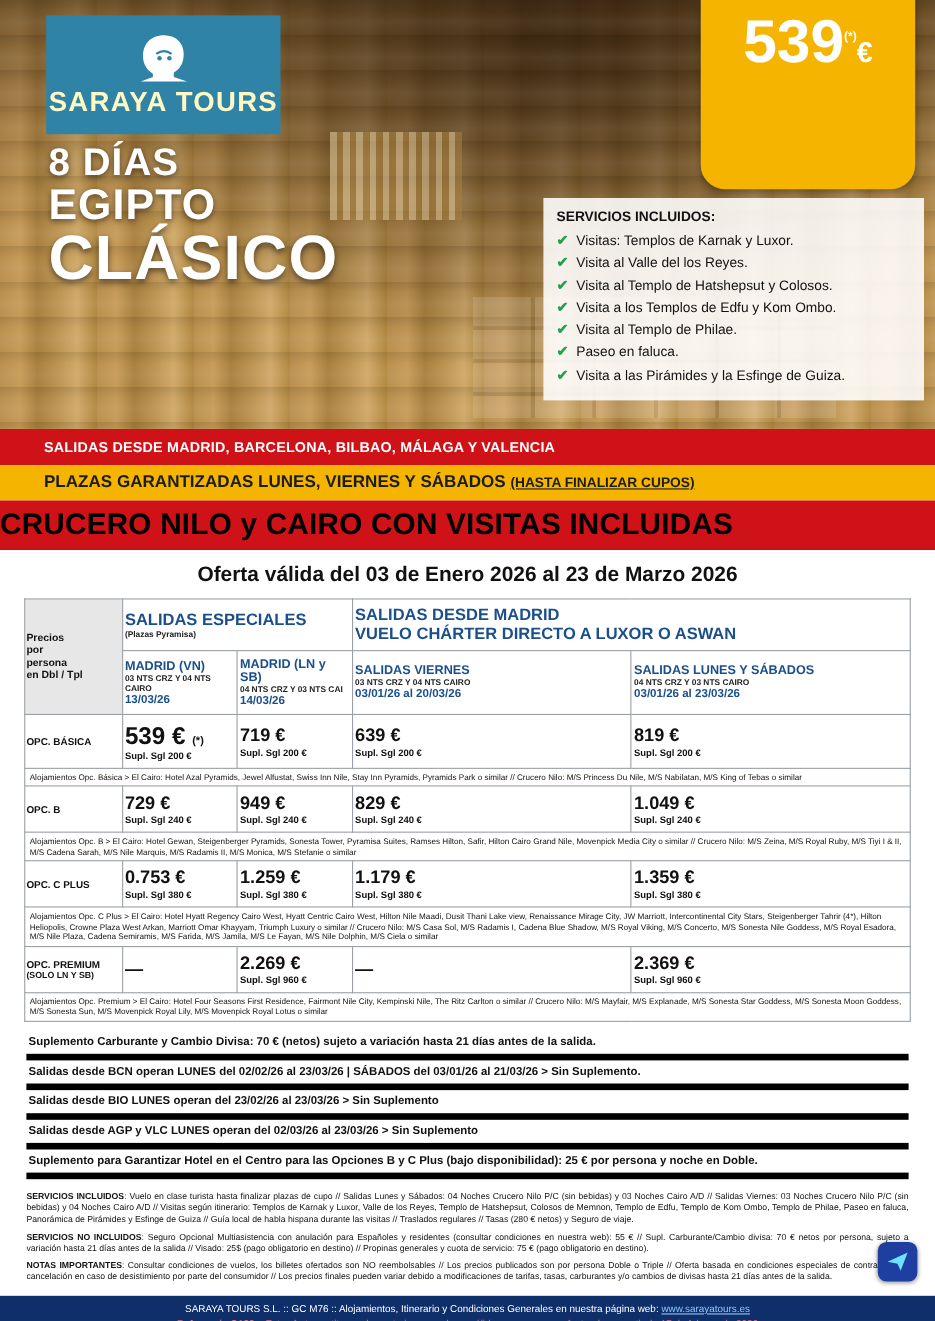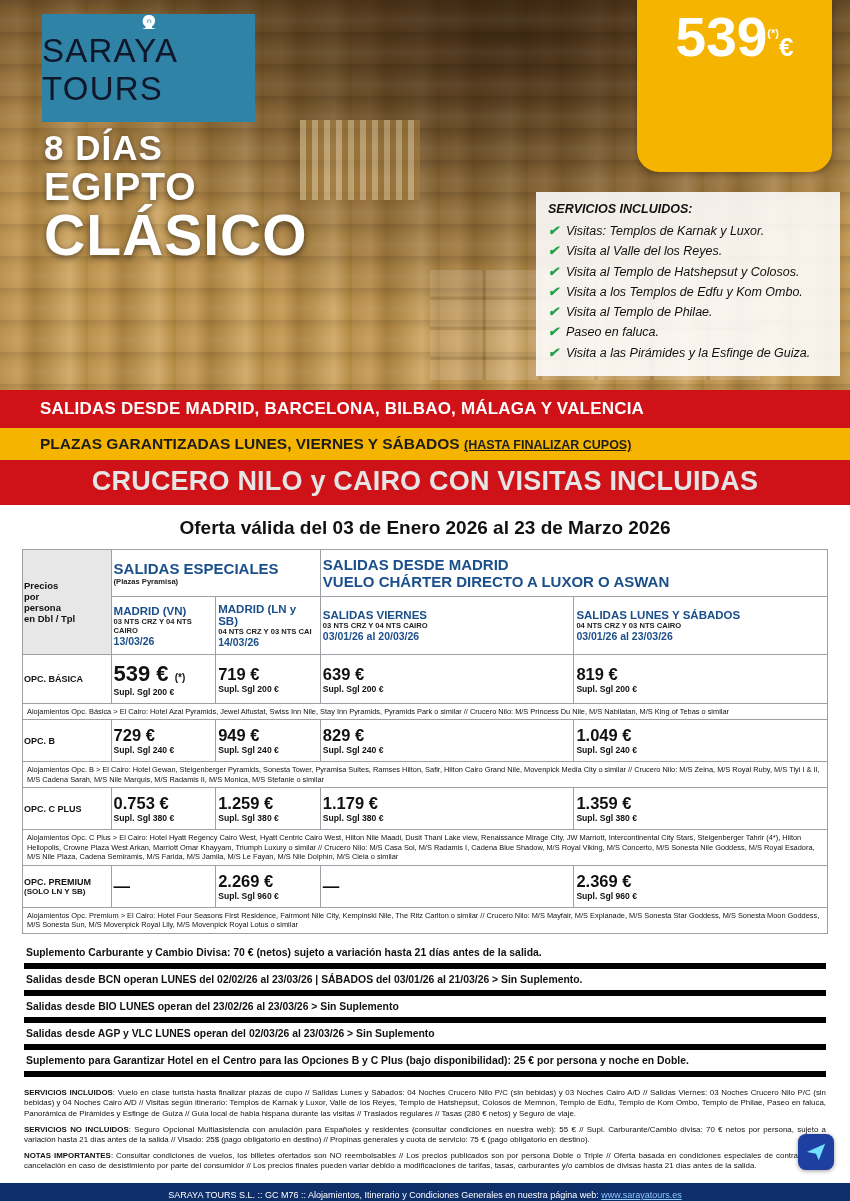--- a/index.html
+++ b/index.html
@@ -51,21 +51,21 @@
 
   
   .logo-box {
     position:absolute; left:42px; top:14px; width:213px; height:108px;
     background:#2f83a6;
     display:flex; flex-direction:column; align-items:center; justify-content:flex-end;
     padding-bottom:14px;
   }
   .logo-mark { width:70px; height:48px; margin-bottom:2px; }
   .logo-text {
-    color:#0f172a; font-weight:normal; font-size:33px; letter-spacing:1.2px;
+    color:#fef9c3; font-weight:bold; font-size:25px; letter-spacing:1.2px;
   }
 
   .hero-title {
     position:absolute; left:44px; top:130px;
     color:#fff;
     text-shadow: 0 2px 6px rgba(0,0,0,.55);
   }
   .t-days { font-size:35px; font-weight:bold; letter-spacing:1px; line-height:1.05; }
   .t-main { font-size:39px; font-weight:bold; letter-spacing:1px; line-height:1.0; }
   .t-main2 { font-size:57px; font-weight:bold; letter-spacing:1px; line-height:1.05; }
@@ -78,43 +78,42 @@
     color:#fff; text-align:center;
     box-shadow:0 2px 6px rgba(0,0,0,.25);
   }
   .promo-label { font-size:28px; font-weight:bold; letter-spacing:1px; margin-top:52px; }
   .promo-price { font-size:55px; font-weight:bold; line-height:1; margin-top:10px; }
   .promo-price .cur { font-size:26px; font-weight:bold; }
   .promo-ast { font-size:11px; vertical-align:super; }
 
   
   .services {
-    position:absolute; right:10px; top:192px; width:304px;
+    position:absolute; right:10px; top:180px; width:346px;
     background:rgba(255,255,255,0.88);
     padding:10px 12px 10px 12px;
     font-size:12.5px;
-    font-style:italic;
   }
   .services h4 { margin:0 0 8px 0; font-size:12.5px; }
   .svc-row { display:flex; align-items:flex-start; margin:6px 0; }
   .tick { color:#22a14a; font-weight:bold; margin-right:7px; font-size:13px; line-height:1.1; }
 
   
   .band-red1 {
-    background:#cf1118; color:#fff; font-weight:bold; font-size:17px;
+    background:#cf1118; color:#fff; font-weight:bold; font-size:13px;
     padding:9px 0 9px 40px; letter-spacing:.2px;
   }
   .band-yellow {
     background:#f5b400; color:#1c1c1c; font-weight:bold; font-size:15.5px;
     padding:7px 0 7px 40px;
   }
   .band-yellow .small { font-size:12.5px; font-weight:bold;text-decoration:underline; }
   .band-red2 {
-    background:#cf1118; color:#e5e5e5; font-weight:bold; font-size:27px;
-    text-align:center; padding:6px 0 8px 0; letter-spacing:.2px;
+    background:#cf1118; color:#000000; font-weight:bold; font-size:27px;
+    text-align:left; padding:6px 0 8px 0; letter-spacing:.2px;
   }
 
   
   .offer-title {
     text-align:center; font-size:19px; font-weight:bold; color:#111;
     padding:12px 0 10px 0;
   }
 
   
   .tbl-wrap { padding:0 22px; }

